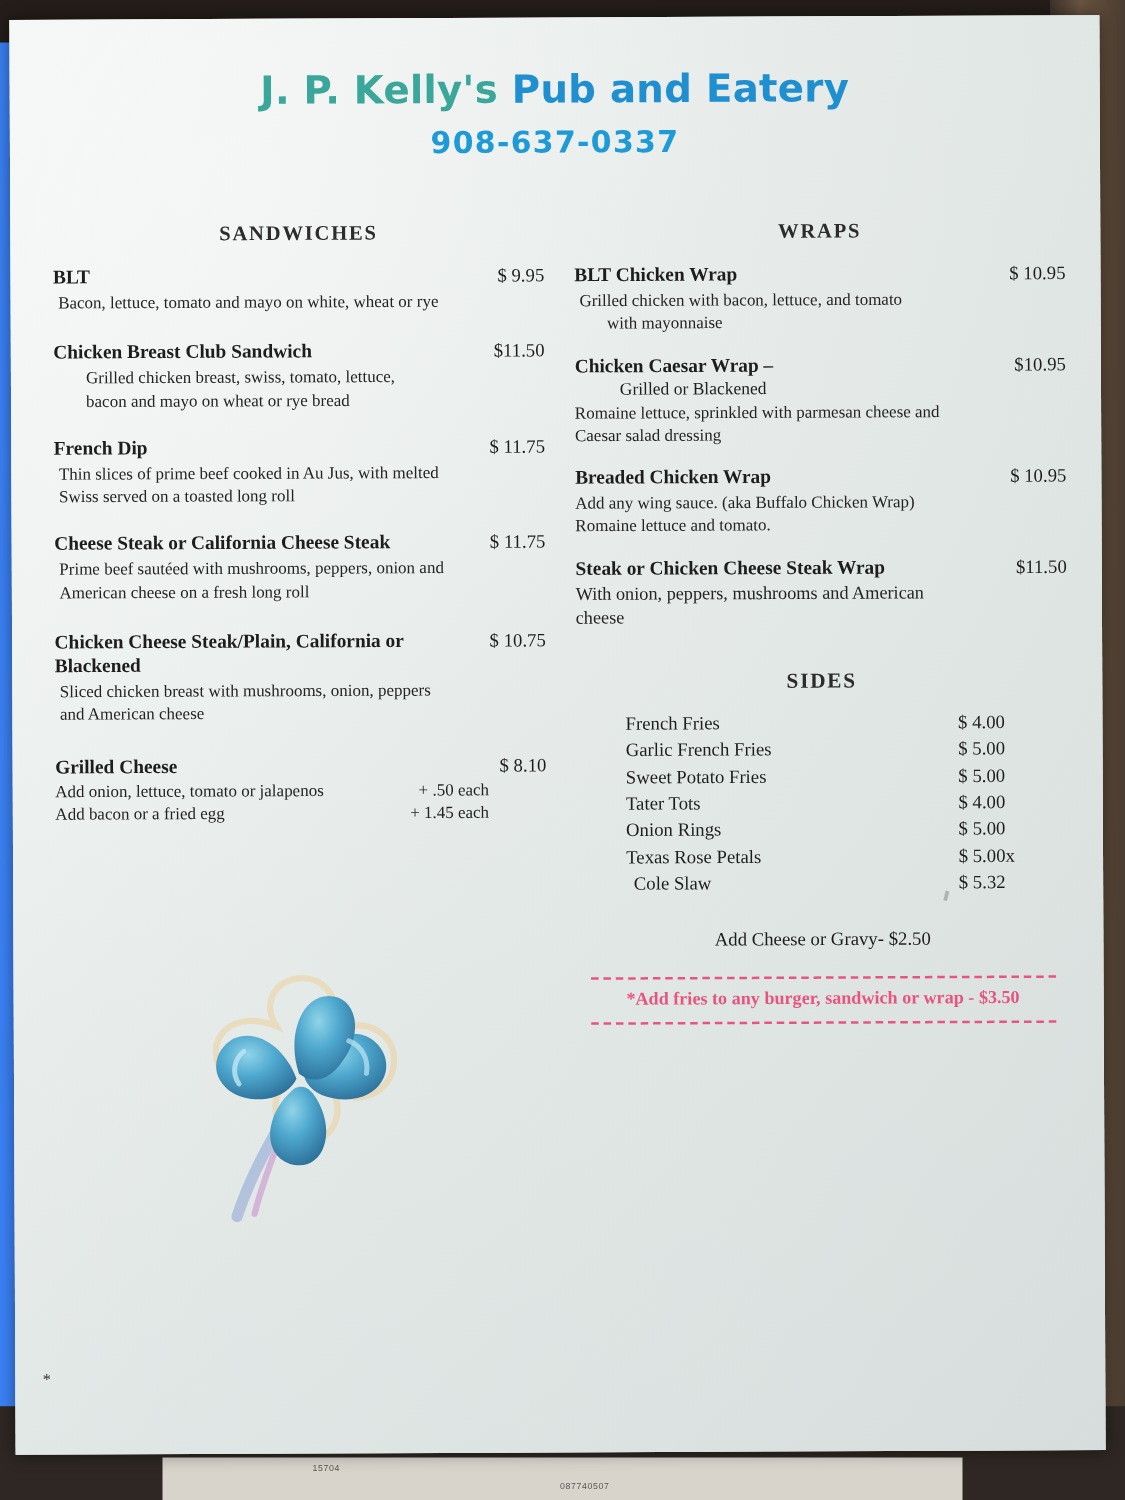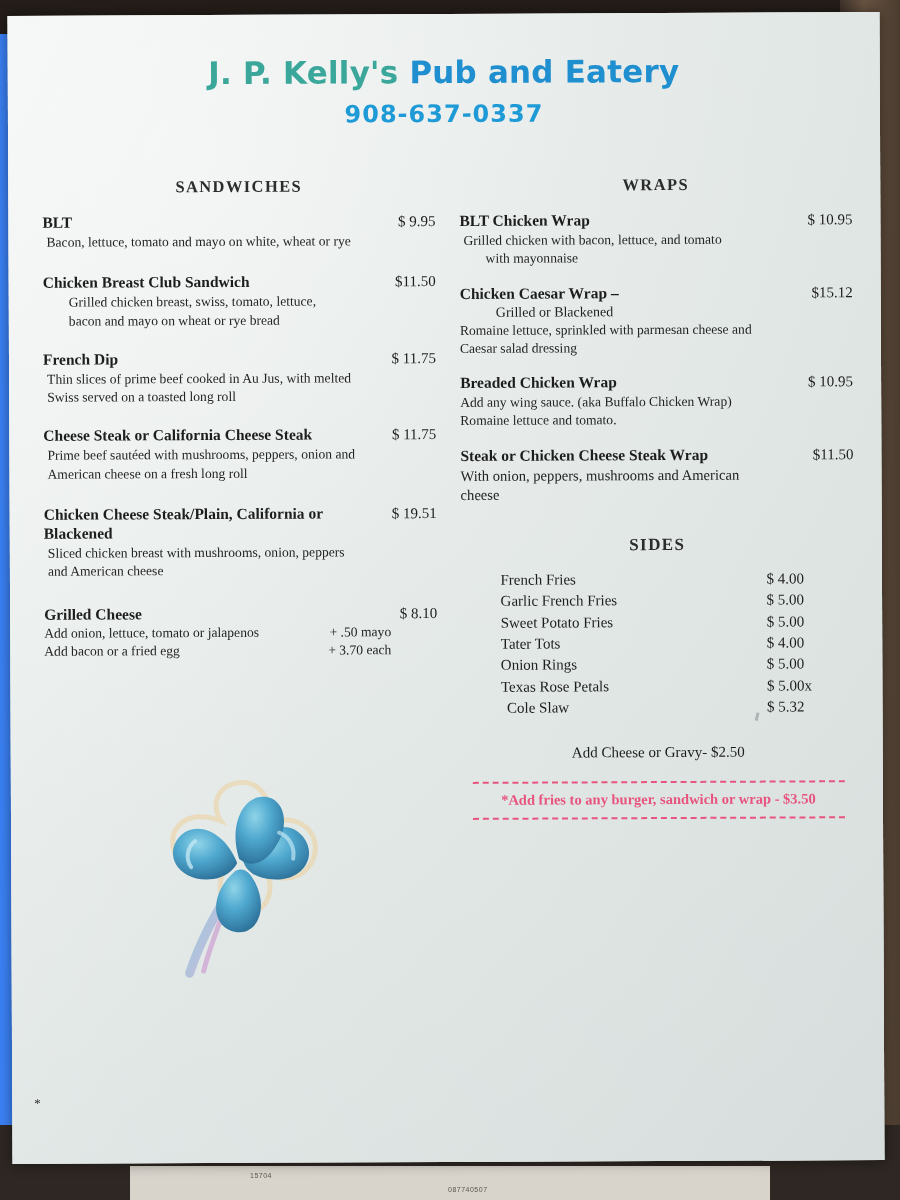--- a/index.html
+++ b/index.html
@@ -306,40 +306,40 @@
             </div>
             <div class="item-desc">
               <span style="display:block">Prime beef sautéed with mushrooms, peppers, onion and</span>
               <span style="display:block">American cheese on a fresh long roll</span>
             </div>
           </div>
 
           <div class="item chickencs">
             <div class="item-head">
               <span class="item-name">Chicken Cheese Steak/Plain, California or Blackened</span>
-              <span class="item-price">$ 19.51</span>
+              <span class="item-price">$ 10.75</span>
             </div>
             <div class="item-desc">
               <span style="display:block">Sliced chicken breast with mushrooms, onion, peppers</span>
               <span style="display:block">and American cheese</span>
             </div>
           </div>
 
           <div class="item grilled">
             <div class="item-head">
               <span class="item-name">Grilled Cheese</span>
               <span class="item-price">$ 8.10</span>
             </div>
             <div class="item-extra">
               <span class="t">Add onion, lettuce, tomato or jalapenos</span>
-              <span class="p">+ .50 mayo</span>
+              <span class="p">+ .50 each</span>
             </div>
             <div class="item-extra">
               <span class="t">Add bacon or a fried egg</span>
-              <span class="p">+ 3.70 each</span>
+              <span class="p">+ 1.45 each</span>
             </div>
           </div>
         </div>
 
         <div class="col-right">
           <div class="section-title">WRAPS</div>
 
           <div class="item">
             <div class="item-head">
               <span class="item-name">BLT Chicken Wrap</span>
@@ -347,21 +347,21 @@
             </div>
             <div class="item-desc">
               <span style="display:block">Grilled chicken with bacon, lettuce, and tomato</span>
               <span class="ind">with mayonnaise</span>
             </div>
           </div>
 
           <div class="item">
             <div class="item-head">
               <span class="item-name">Chicken Caesar Wrap –</span>
-              <span class="item-price">$15.12</span>
+              <span class="item-price">$10.95</span>
             </div>
             <div class="item-sub">Grilled or Blackened</div>
             <div class="item-desc" style="padding-left:0">
               <span style="display:block">Romaine lettuce, sprinkled with parmesan cheese and</span>
               <span style="display:block">Caesar salad dressing</span>
             </div>
           </div>
 
           <div class="item">
             <div class="item-head">

